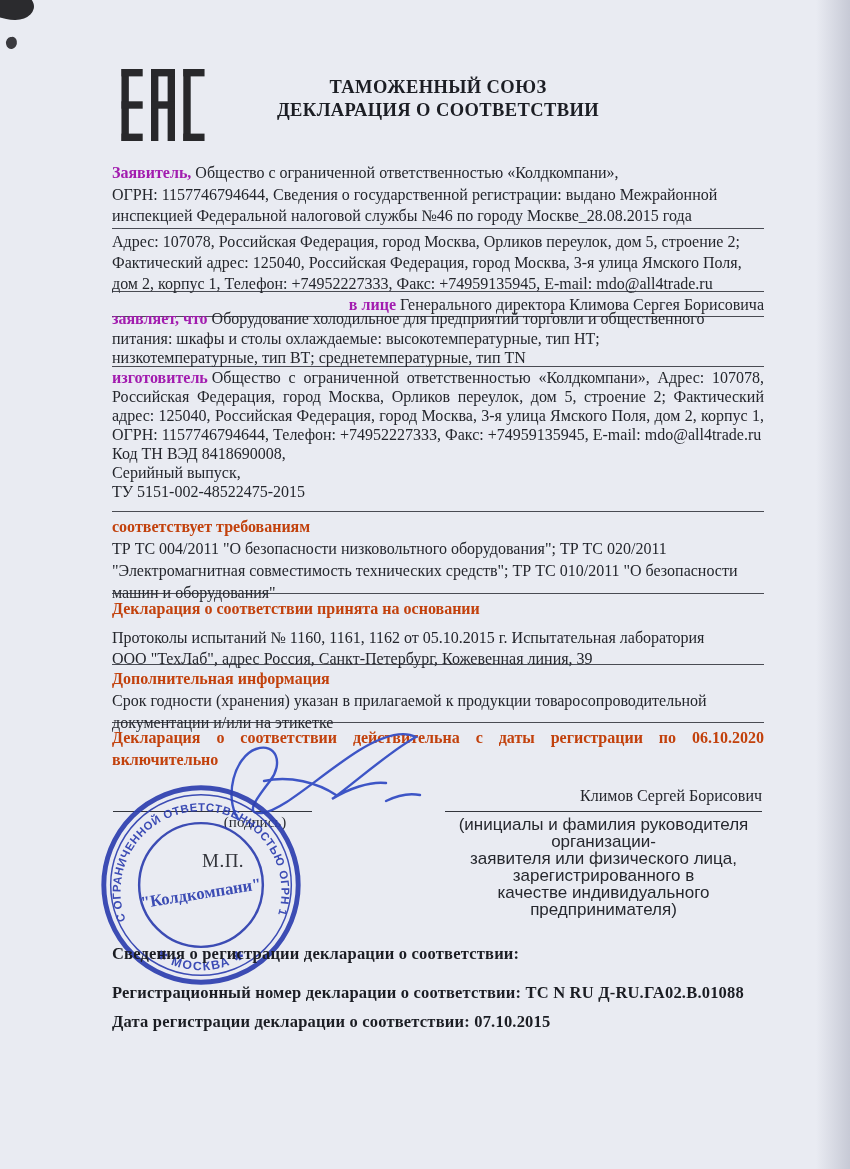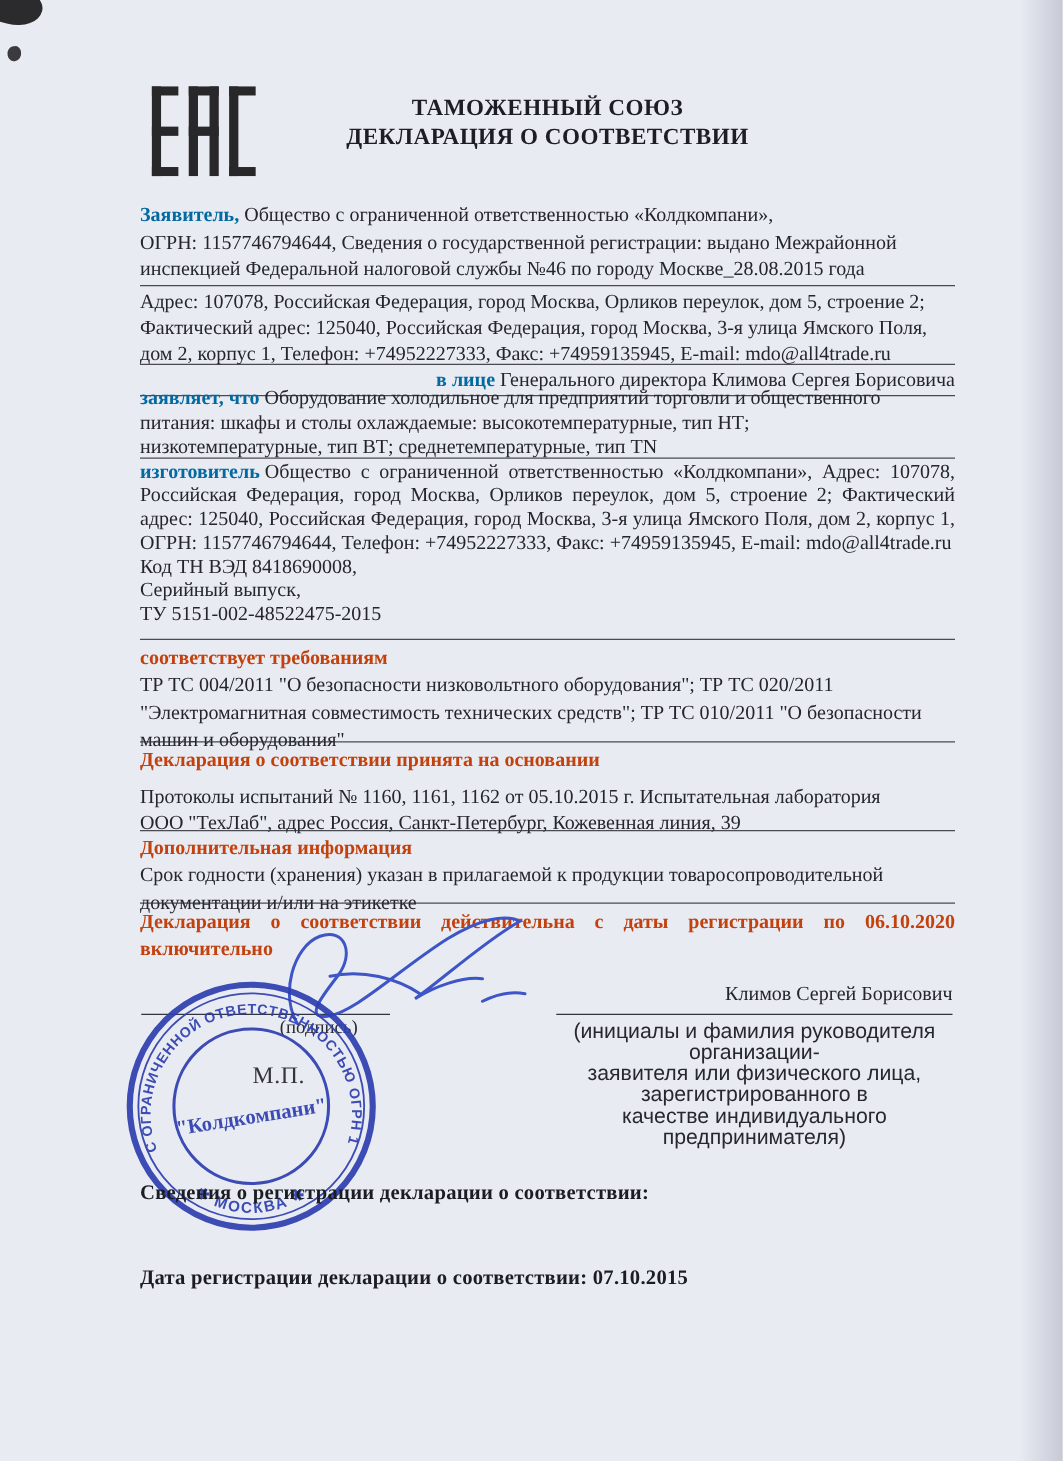--- a/index.html
+++ b/index.html
@@ -21,21 +21,21 @@
     background:#3a3a3f;border-radius:50% 40% 55% 45%;transform:rotate(-10deg);}
 
   .eac{position:absolute;left:121px;top:69px;}
 
   .title{position:absolute;left:112px;top:76px;width:652px;text-align:center;
     font-weight:bold;font-size:18.5px;line-height:23px;letter-spacing:.4px;color:#1c1e24;}
 
   .doc{position:absolute;left:112px;top:0;width:652px;}
   .sec{position:absolute;left:0;width:652px;font-size:16px;}
   .ln{white-space:nowrap;}
-  b.lbl{margin-right:4px;color:#0369a1;}
+  b.lbl{margin-right:4px;color:#a21caf;}
   .rule{position:absolute;left:0;width:652px;height:0;border-top:1.5px solid rgba(45,47,55,.85);}
   .just{text-align:justify;}
   .boldsec{font-weight:bold;color:#c2410c;}
   .stretch{text-align:justify;text-align-last:justify;}
 
   .sig-rule{position:absolute;top:811px;border-top:1.6px solid #33353c;height:0;}
   .sig-rule.left{left:113px;width:199px;}
   .sig-rule.right{left:445px;width:317px;}
   .sign-caption{position:absolute;left:160px;top:814px;width:190px;text-align:center;
     font-size:15px;color:#2a2c32;}
@@ -182,15 +182,16 @@
         <textPath href="#arcTop" startOffset="50%" text-anchor="middle">ОБЩЕСТВО С ОГРАНИЧЕННОЙ ОТВЕТСТВЕННОСТЬЮ ОГРН 1157746794644</textPath>
       </text>
       <text font-family="Liberation Sans, sans-serif" font-size="12.5" font-weight="bold" fill="#2f40b0" letter-spacing="1.5">
         <textPath href="#arcBottom" startOffset="50%" text-anchor="middle">✱ МОСКВА ✱</textPath>
       </text>
       <text x="110" y="124" text-anchor="middle" transform="rotate(-9 110 118)" font-family="Liberation Serif, serif" font-size="17" font-weight="bold" fill="#2f40b0">"Колдкомпани"</text>
     </svg>
   </div>
 
   <div class="reg" style="top:944px;">Сведения о регистрации декларации о соответствии:</div>
+  <div class="reg" style="top:983px;">Регистрационный номер декларации о соответствии: ТС N RU Д-RU.ГА02.В.01088</div>
   <div class="reg" style="top:1012px;">Дата регистрации декларации о соответствии: 07.10.2015</div>
 
 </div>
 
 </body></html>

